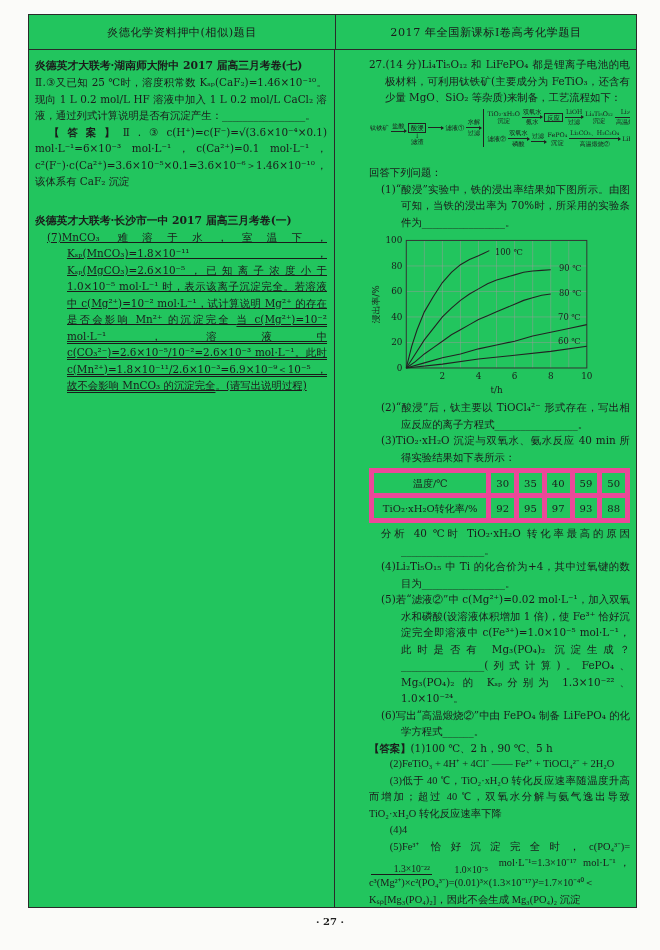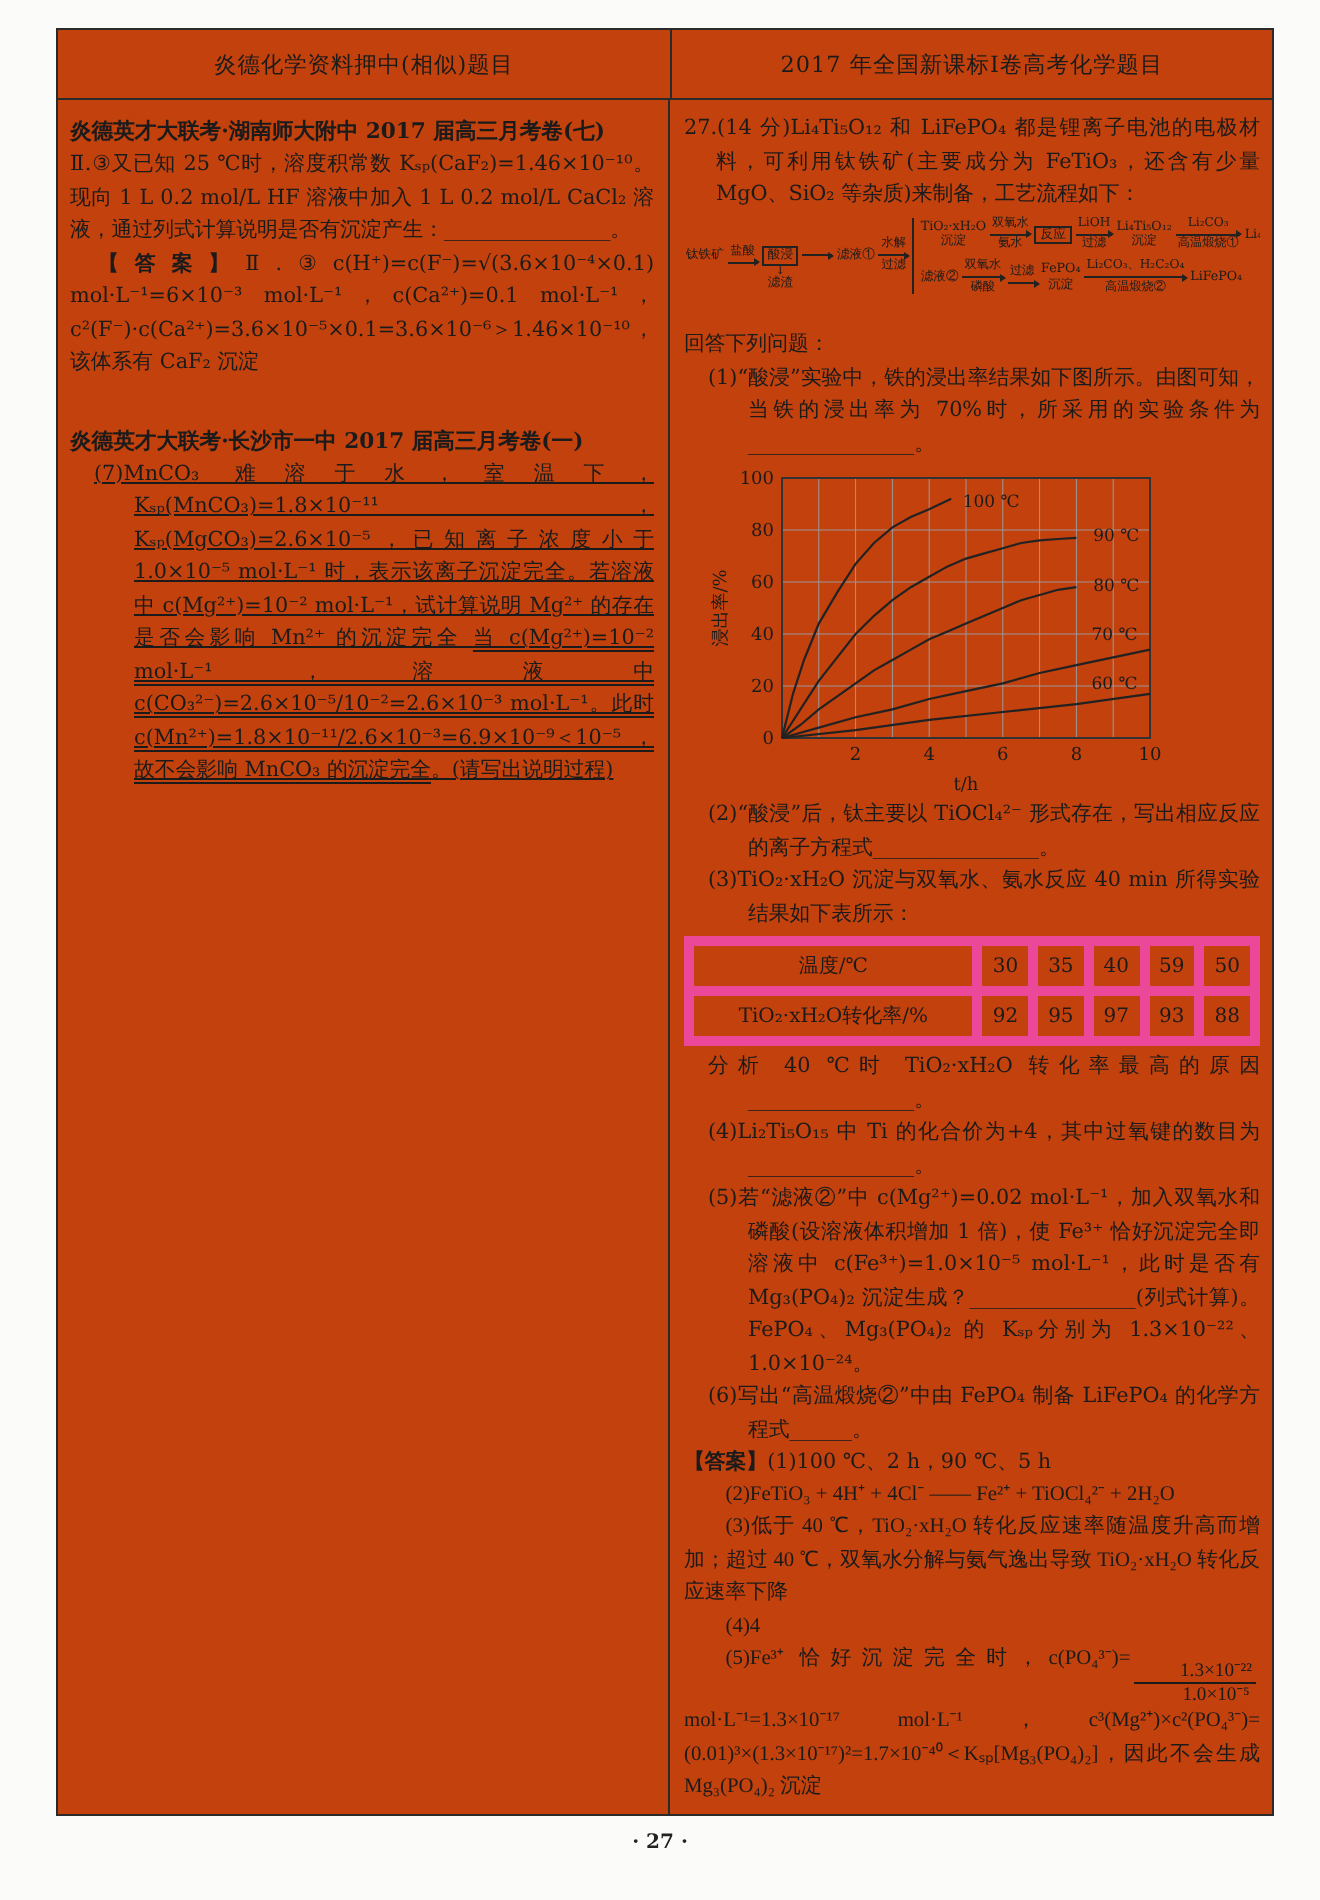--- a/index.html
+++ b/index.html
@@ -1,24 +1,24 @@
 <!DOCTYPE html>
 <html><head>
 <meta charset="utf-8">
 <style>
   html,body{margin:0;padding:0;}
   body{width:660px;height:950px;background:#fbfbf9;color:#1b1b1b;
        font-family:"DejaVu Serif","Liberation Serif",serif;position:relative;overflow:hidden;}
   .sheet{position:absolute;left:28px;top:14px;width:609px;height:894px;
-         border:1.3px solid #2a2a2a;box-sizing:border-box;background:#c2410c;}
+         border:1.3px solid #2a2a2a;box-sizing:border-box;background:#22c55e;}
   .hdr{display:flex;height:34px;border-bottom:1.3px solid #2a2a2a;}
   .hcell{display:flex;align-items:center;justify-content:center;font-size:11.2px;letter-spacing:.5px;}
   .hcell.l{width:306px;border-right:1.3px solid #2a2a2a;}
   .hcell.r{flex:1;}
-  .cols{display:flex;height:857px;}
+  .cols{display:flex;height:857px;gap:27px;}
   .col{box-sizing:border-box;overflow:hidden;}
   .colL{width:306px;border-right:1.3px solid #2a2a2a;padding:7px 7px 0 6px;}
   .colR{flex:1;padding:6px 6px 0 7px;}
   p{margin:0;font-size:10.4px;line-height:16.5px;text-align:justify;}
   .sec-title{font-weight:bold;font-size:10.8px;line-height:17px;}
   .mt{margin-top:22px;}
   .hang12{padding-left:12px;text-indent:-12px;}
   .hang16{padding-left:16px;text-indent:-16px;}
   .qblock{margin-left:12px;padding-left:20px;text-indent:-20px;}
   .q7{margin-left:12px;padding-left:20px;text-indent:-20px;text-decoration:underline;}
@@ -44,21 +44,21 @@
   .fbranch{display:flex;flex-direction:column;gap:4px;border-left:1px solid #222;padding-left:2px;margin-left:1px;}
   .frow{display:flex;align-items:center;}
   
   .chart-wrap{display:flex;justify-content:center;margin:1px 0 0 0;}
   svg text{font-family:"DejaVu Serif","Liberation Serif",serif;fill:#1b1b1b;}
   
   .dtable{border-collapse:collapse;margin:3px auto 2px auto;font-size:10px;}
   .dtable td{border:5px solid #ec4899;padding:3.5px 5px;text-align:center;line-height:13px;}
   .dtable td.rl{width:152px;}
   
-  .frac{display:inline-flex;flex-direction:column;align-items:center;vertical-align:-6px;
+  .frac{display:inline-flex;flex-direction:row;align-items:center;vertical-align:-6px;
         line-height:1.15;font-size:9.6px;margin:0 2px;}
   .frac .num{border-bottom:1px solid #1b1b1b;padding:0 2px;}
   .frac .den{padding:0 2px;}
   .footer{position:absolute;left:0;top:916px;width:660px;text-align:center;font-size:10px;color:#222;font-weight:bold;}
 </style>
 </head>
 <body>
 
 <div class="sheet">
   <div class="hdr">

